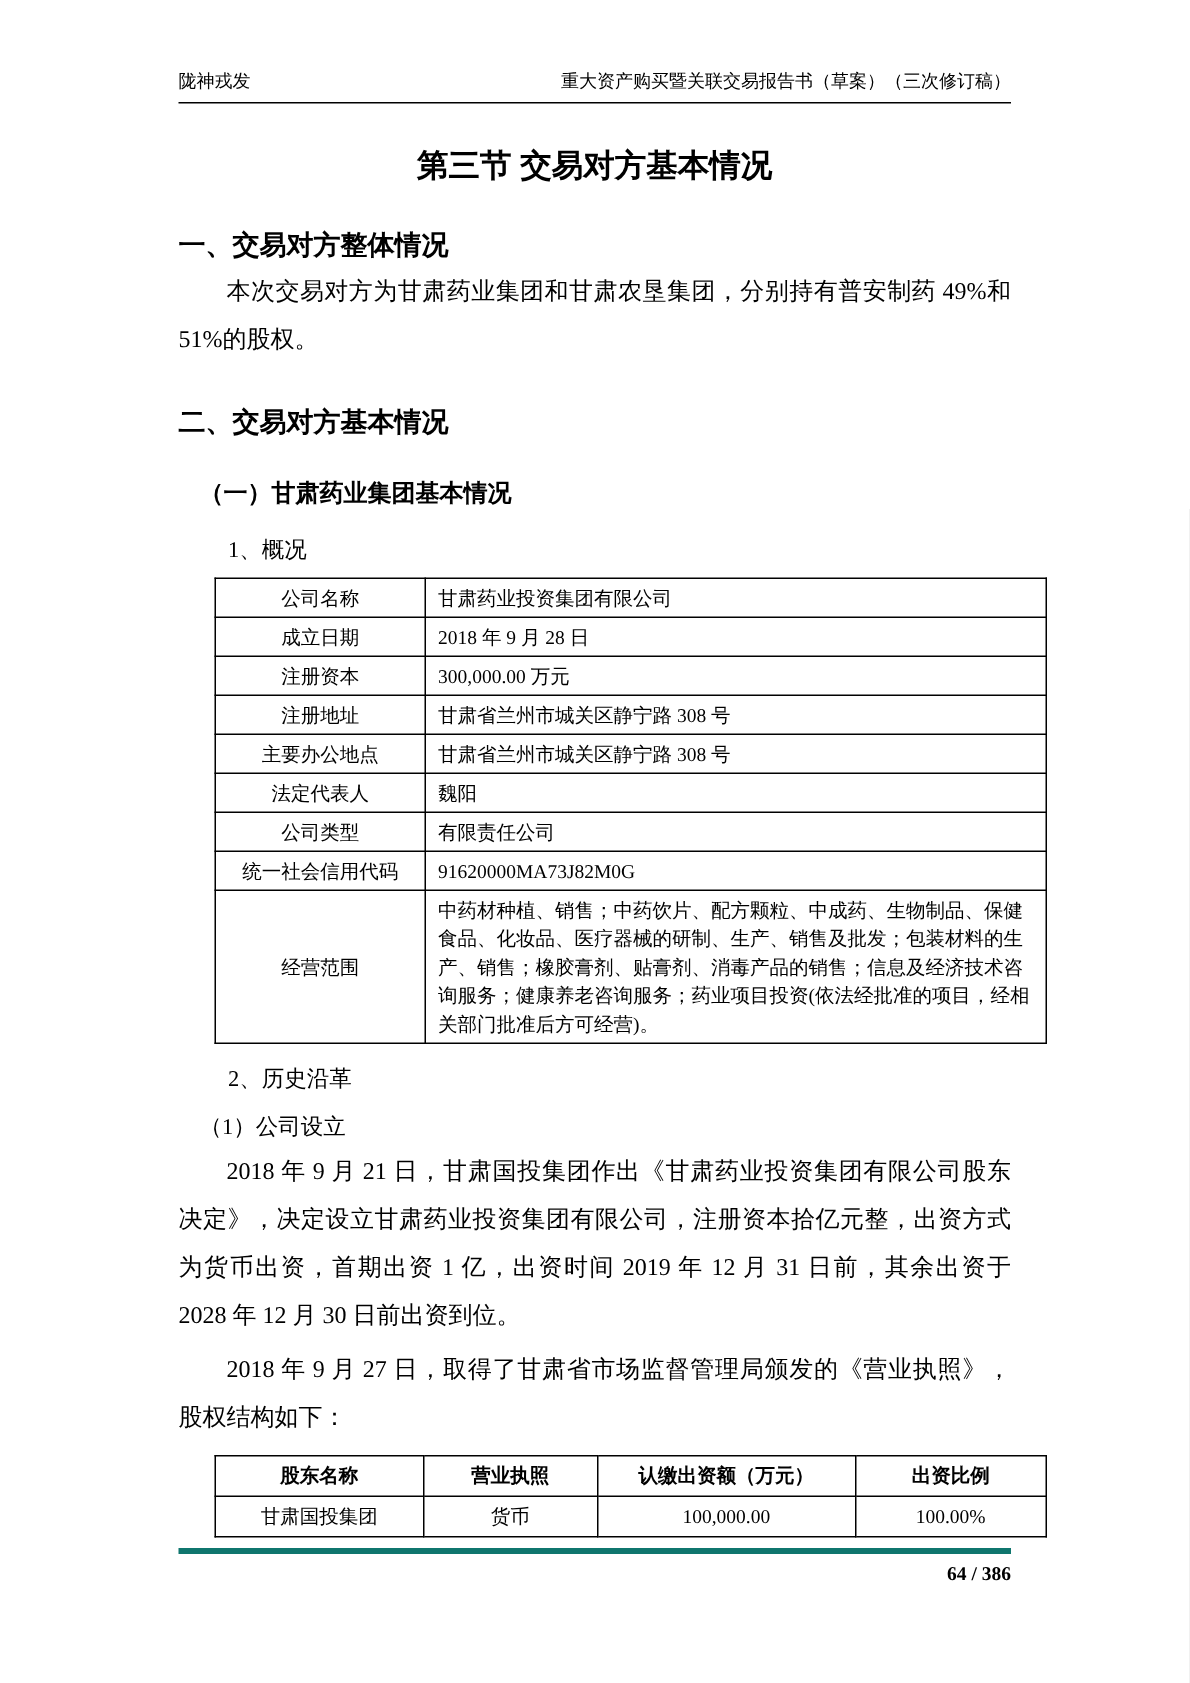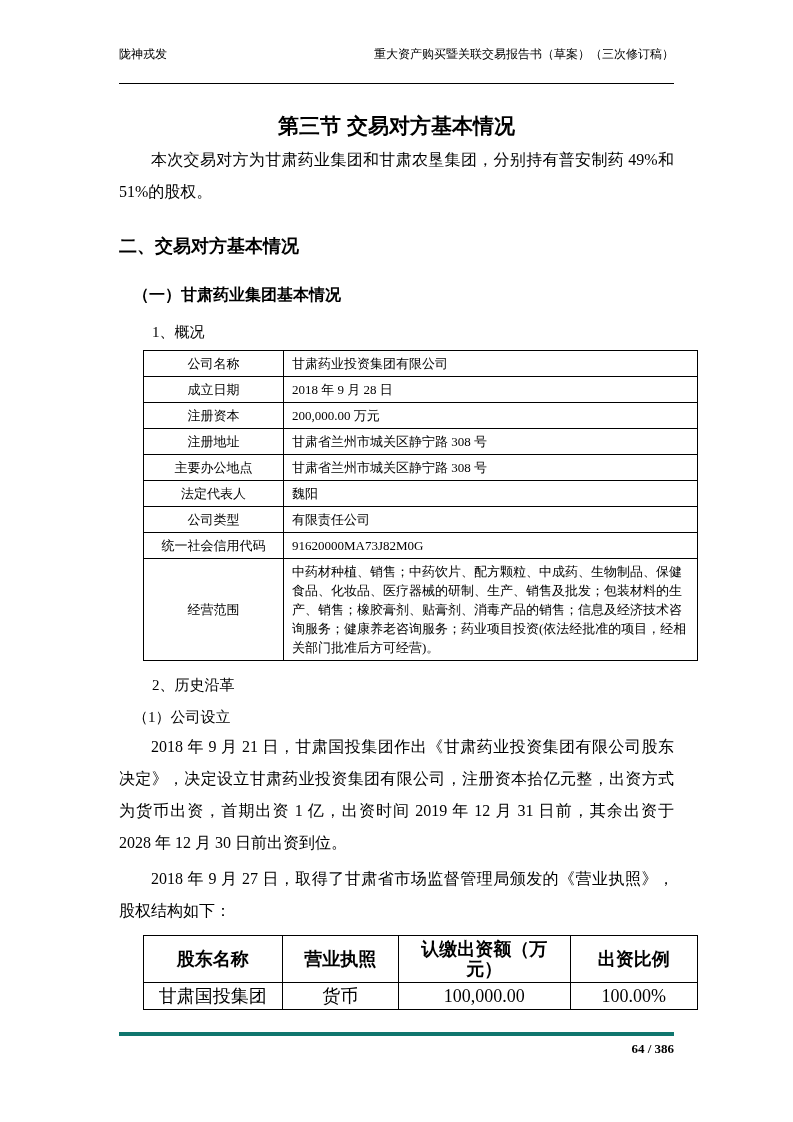--- a/index.html
+++ b/index.html
@@ -5,21 +5,21 @@
   * { box-sizing: border-box; }
   html, body { margin: 0; padding: 0; background: #e8e8e8; }
   .page {
     width: 793px; height: 1122px; margin: 0 auto; background: #ffffff;
     position: relative; overflow: hidden; color: #000;
     font-family: "Liberation Serif", "DejaVu Serif", serif;
   }
   .margins { padding: 46px 119px 0 119px; }
   .header {
     display: flex; justify-content: space-between; align-items: flex-end;
-    font-size: 12px; padding-bottom: 20px; border-bottom: 1px solid #000;
+    font-size: 12px; padding-bottom: 5px; border-bottom: 1px solid #000;
   }
   .doc-title {
     text-align: center; font-weight: bold; font-size: 21px;
     font-family: "Liberation Sans", "DejaVu Sans", sans-serif;
     margin-top: 28px; line-height: 28px;
   }
   .h1 {
     font-size: 18px; font-weight: bold; line-height: 24px;
     font-family: "Liberation Sans", "DejaVu Sans", sans-serif;
     margin-top: 26px;
@@ -40,21 +40,21 @@
     font-size: 16px; line-height: 32px; text-indent: 2em;
     text-align: justify; margin: 4px 0 0 0;
   }
   table { width: 100%; border-collapse: collapse; margin-top: 8px; margin-left: 24px; }
   .profile-table td {
     border: 1px solid #000; font-size: 13px; line-height: 19px;
     padding: 3px 8px; vertical-align: middle;
   }
   .profile-table td.cell-label { width: 140px; text-align: center; padding: 3px 4px; }
   .sh-table th, .sh-table td {
-    border: 1px solid #000; font-size: 18px; line-height: 20px;
+    border: 1px solid #000; font-size: 13px; line-height: 20px;
     padding: 3px 6px; text-align: center; vertical-align: middle;
   }
   .sh-table th { font-weight: bold; }
   .col-1 { width: 25%; } .col-2 { width: 21%; } .col-3 { width: 31%; } .col-4 { width: 23%; }
   .footer {
     position: absolute; left: 119px; right: 119px; top: 1032px;
     border-top: 4px solid #0f766e; text-align: right;
     font-size: 13px; font-weight: bold; padding-top: 5px;
   }
 </style>
@@ -64,39 +64,40 @@
 <div class="page">
   <div class="margins">
 
     <div class="header">
       <span>陇神戎发</span>
       <span>重大资产购买暨关联交易报告书（草案）（三次修订稿）</span>
     </div>
 
     <div class="doc-title">第三节 交易对方基本情况</div>
 
+    <div class="h1">一、交易对方整体情况</div>
     <div class="para">本次交易对方为甘肃药业集团和甘肃农垦集团，分别持有普安制药 49%和 51%的股权。</div>
 
     <div class="h1">二、交易对方基本情况</div>
     <div class="h2">（一）甘肃药业集团基本情况</div>
     <div class="item">1、概况</div>
 
     <table class="profile-table">
       <tbody>
         <tr>
           <td class="cell-label">公司名称</td>
           <td>甘肃药业投资集团有限公司</td>
         </tr>
         <tr>
           <td class="cell-label">成立日期</td>
           <td>2018 年 9 月 28 日</td>
         </tr>
         <tr>
           <td class="cell-label">注册资本</td>
-          <td>200,000.00 万元</td>
+          <td>300,000.00 万元</td>
         </tr>
         <tr>
           <td class="cell-label">注册地址</td>
           <td>甘肃省兰州市城关区静宁路 308 号</td>
         </tr>
         <tr>
           <td class="cell-label">主要办公地点</td>
           <td>甘肃省兰州市城关区静宁路 308 号</td>
         </tr>
         <tr>

